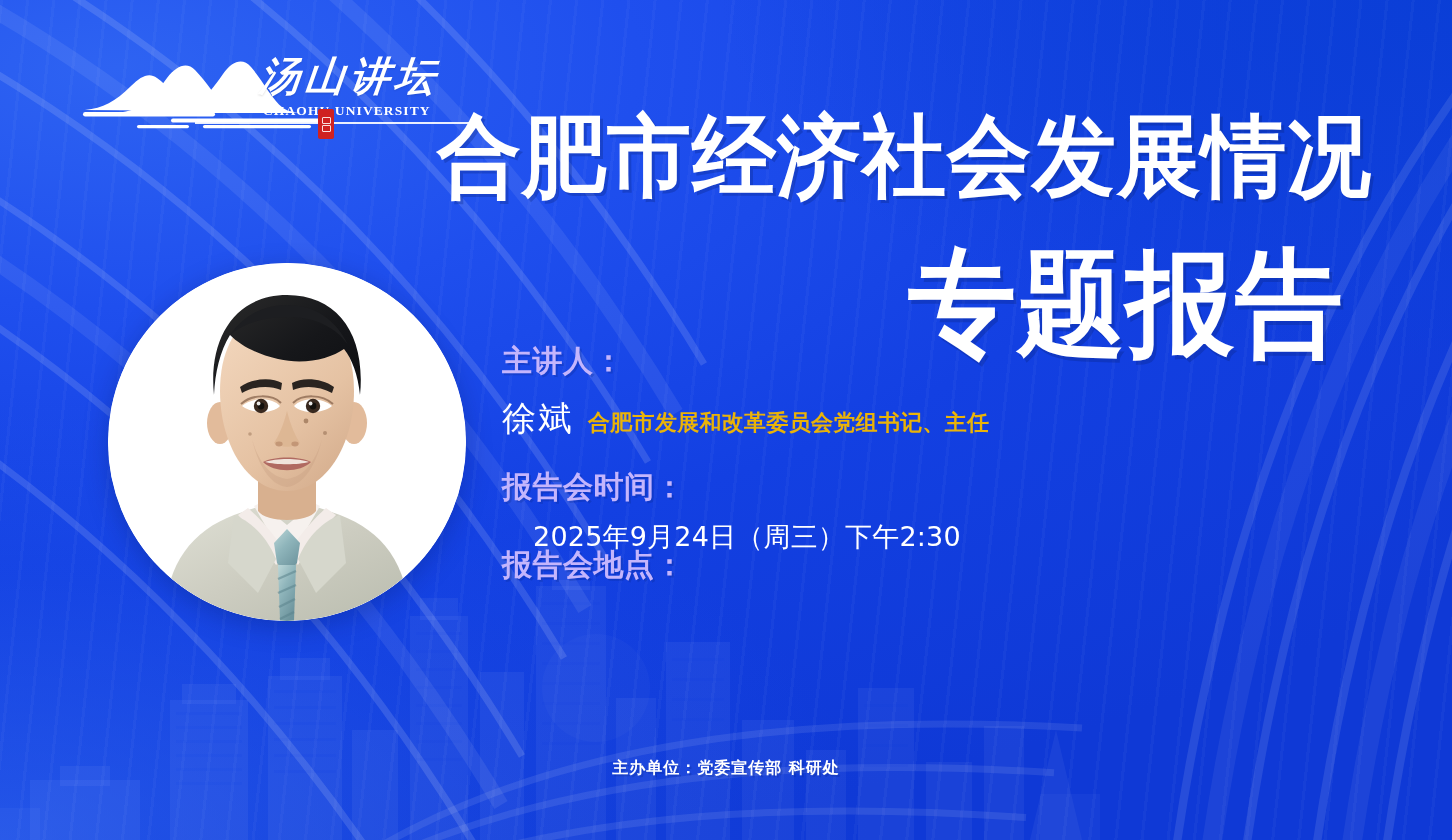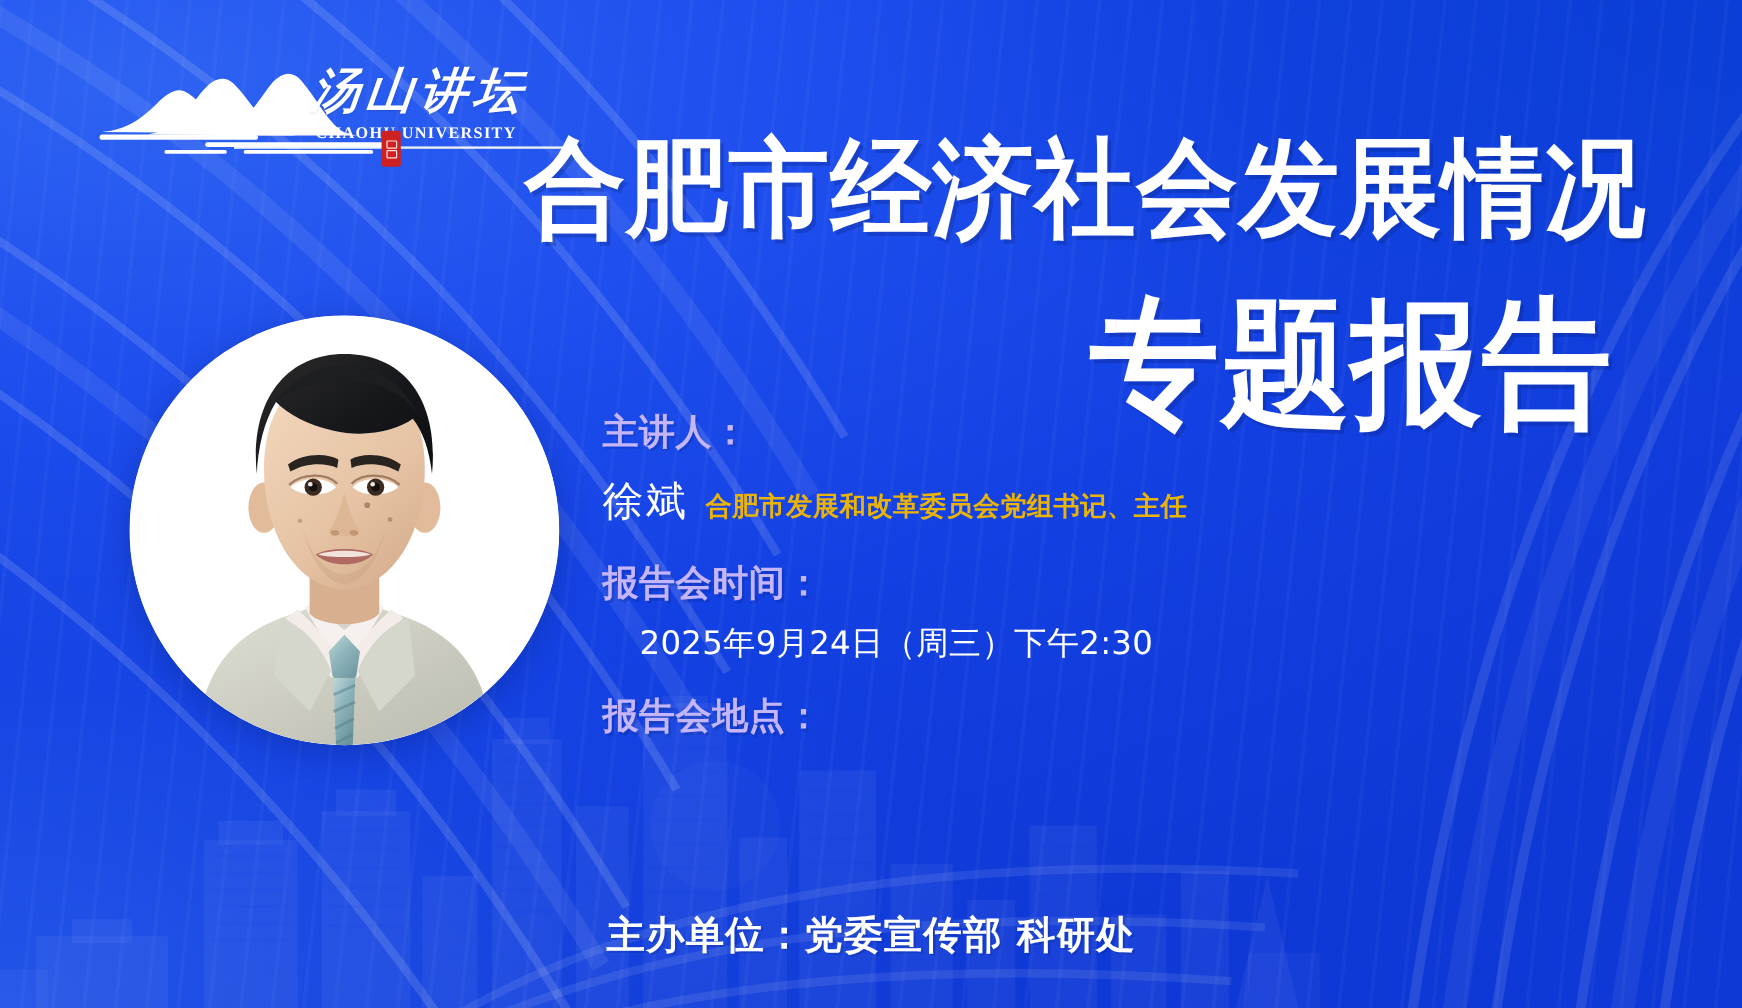--- a/index.html
+++ b/index.html
@@ -93,26 +93,26 @@
     text-shadow:2px 2px 0 rgba(6,32,120,.22);
   }
   .row-speaker{display:flex;align-items:baseline;gap:14px;margin-top:25px;}
   .sp-name{color:#fff;font-size:34px;font-weight:400;line-height:1;letter-spacing:2px;
     font-family:"DejaVu Sans","Liberation Sans",sans-serif;}
   .sp-title{color:#eab308;font-size:22px;font-weight:700;line-height:1;letter-spacing:.3px;
     font-family:"DejaVu Sans","Liberation Sans",sans-serif;}
   .lbl-time{margin-top:37px;}
   .val{color:#fff;font-size:27px;font-weight:400;line-height:1;margin-top:21px;letter-spacing:.2px;
     font-family:"DejaVu Sans","Liberation Sans",sans-serif;margin-left:31px;}
-  .lbl-place{margin-top:33px;}
+  .lbl-place{}
 
   
   .footer{
     position:absolute;left:0;right:0;top:758px;text-align:center;
-    color:#fff;font-size:32px;font-weight:700;letter-spacing:1px;
+    color:#fff;font-size:16px;font-weight:700;letter-spacing:1px;
     font-family:"DejaVu Sans","Liberation Sans",sans-serif;
     text-shadow:2px 2px 0 rgba(6,32,120,.22);
   }
 </style>
 </head>
 <body>
 
 <div id="poster">
 
   <div class="bg-base"></div>

